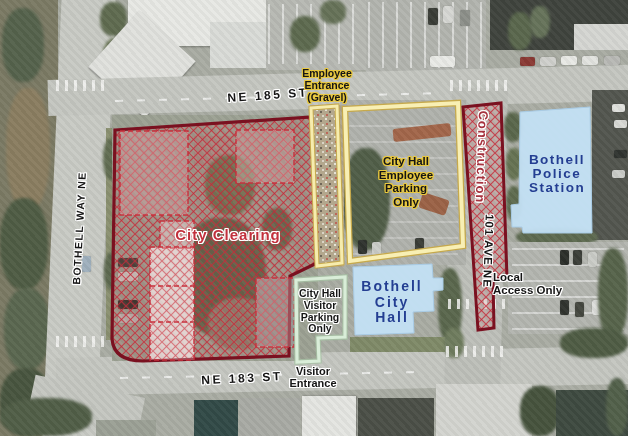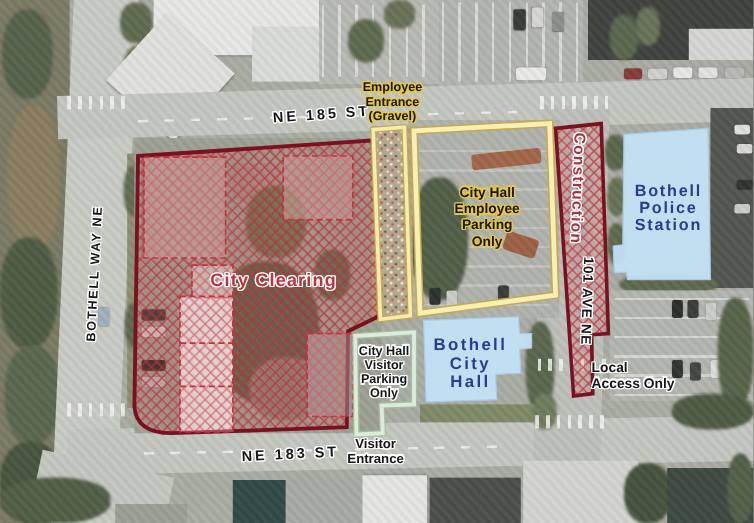--- a/index.html
+++ b/index.html
@@ -217,21 +217,21 @@
 
   <div class="lbl" style="left:392px;top:303px;font-size:14px;letter-spacing:2px;color:#243e92;line-height:1.12;">Bothell
 City
 Hall</div>
 
   <div class="lbl halo-w" style="left:320px;top:311px;font-size:10.5px;line-height:1.12;">City Hall
 Visitor
 Parking
 Only</div>
 
-  <div class="lbl halo-w" style="left:493px;top:314px;font-size:11.5px;text-align:left;transform:translate(0,-50%);">Local
+  <div class="lbl halo-w" style="left:493px;top:284px;font-size:11.5px;text-align:left;transform:translate(0,-50%);">Local
 Access Only</div>
 
   <div class="lbl halo-w" style="left:313px;top:377px;font-size:11px;">Visitor
 Entrance</div>
 
   <div class="lbl halo-w" style="left:242px;top:379px;font-size:12px;letter-spacing:2.5px;transform:translate(-50%,-50%) rotate(-3deg);">NE 183 ST</div>
 
   <div class="lbl halo-w" style="left:80px;top:228px;font-size:10.5px;letter-spacing:1.5px;transform:translate(-50%,-50%) rotate(-87deg);">BOTHELL WAY NE</div>
 </div>
 

